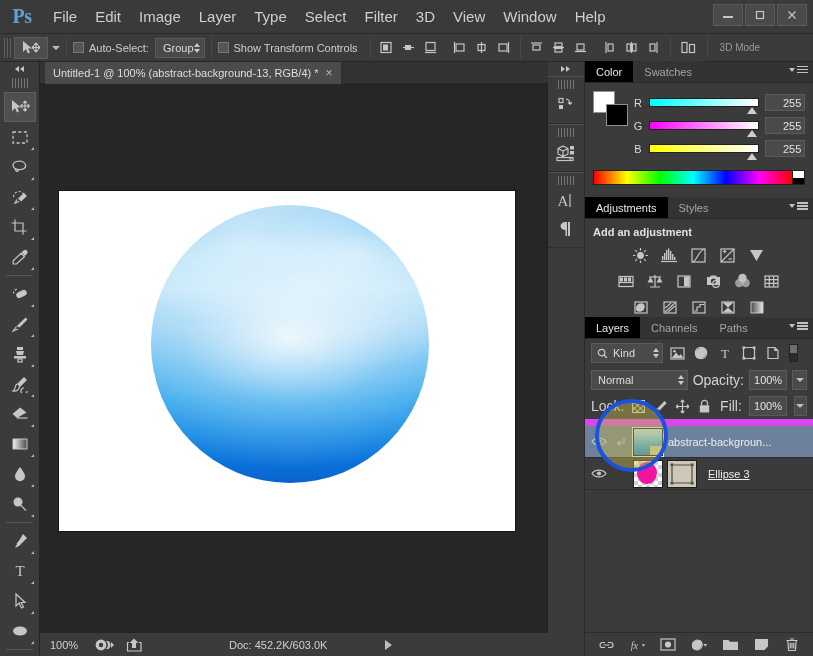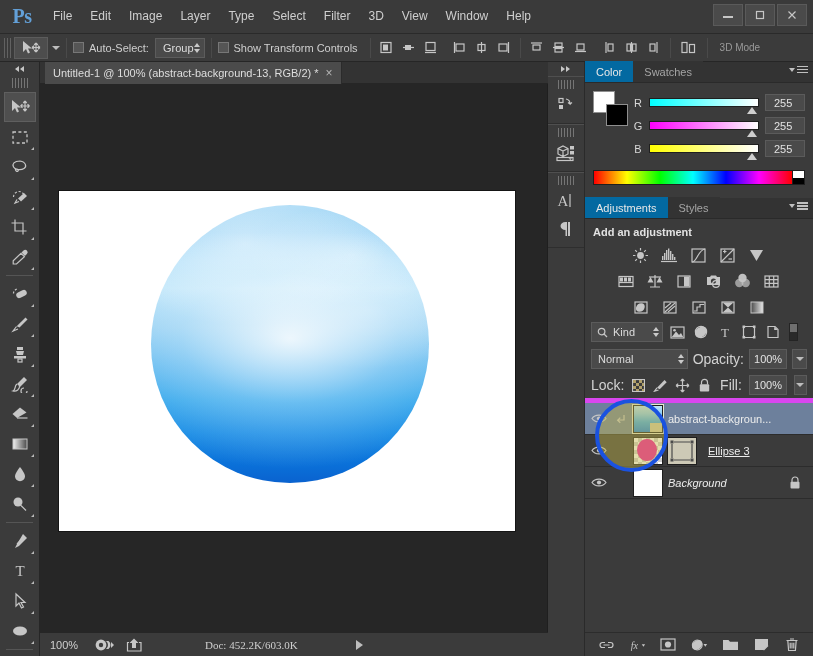--- a/index.html
+++ b/index.html
@@ -20,21 +20,21 @@
     background: #3a3a3a;
     border-bottom: 1px solid #2a2a2a;
     display: flex; align-items: center;
   }
   .ps-logo {
     width: 44px; height: 33px; display: flex; align-items: center; justify-content: center;
     font-weight: bold; font-size: 20px; color: #63a0d8; letter-spacing: -0.5px;
     font-family: "Liberation Serif", serif;
   }
   .menu-item {
-    padding: 0 9px; height: 33px; line-height: 33px; font-size: 12px; color: #cfcfcf;
+    padding: 0 9px; height: 33px; line-height: 33px; font-size: 15px; color: #cfcfcf;
     cursor: default; white-space: nowrap;
   }
   .win-ctrls { position: absolute; right: 6px; top: 4px; display: flex; gap: 2px; }
   .win-btn {
     width: 30px; height: 22px; background: #4a4a4a; border: 1px solid #5a5a5a;
     display: flex; align-items: center; justify-content: center; color: #e0e0e0;
   }
   .win-btn svg { display: block; }
 
   
@@ -115,21 +115,21 @@
       linear-gradient(to bottom,
         #9ed5f5 0%, #8ccdf4 10%, #a9dcf8 20%, #b9e3f9 30%,
         #8fcdf2 44%, #53b3ee 58%, #25a0ea 70%, #1188e4 82%, #0a6fd8 94%, #0a62cf 100%);
   }
   .statusbar {
     position:absolute; left:40px; top:632px; width:508px; height:24px;
     background:#3b3b3b; border-top:1px solid #262626; display:flex; align-items:center;
     font-size:11px; color:#cfcfcf; padding-left:10px; gap:10px;
   }
   .sb-zoom { min-width:34px; }
-  .sb-doc { margin-left:52px;font-family:Liberation Serif, serif; }
+  .sb-doc { margin-left:76px; }
   .sb-play { margin-left:48px; width:0;height:0;border-top:5px solid transparent;border-bottom:5px solid transparent;border-left:7px solid #bdbdbd; }
 
   
   .minidock {
     position:absolute; left:548px; top:62px; width:37px; height:594px;
     background:#3b3b3b; border-right:1px solid #2a2a2a;
   }
   .md-top { height:14px; display:flex;align-items:center;justify-content:center;background:#3b3b3b;}
   .md-group { border-top:1px solid #4f4f4f; border-bottom:1px solid #2e2e2e; padding-bottom:4px; }
   .md-grip { height:9px; margin:3px auto 2px; width:16px;
@@ -139,39 +139,39 @@
   
   .rpanel { position:absolute; left:585px; width:228px; background:#3b3b3b; }
   .ptabs {
     height:21px; background:#333333; display:flex; align-items:flex-end;
     border-bottom:1px solid #2a2a2a; position:relative;
   }
   .ptab {
     height:21px; padding:0 11px; display:flex; align-items:center; font-size:11px;
     color:#a5a5a5; background:#333333;
   }
-  .ptab.on { background:#0369a1; color:#e8e8e8; }
+  .ptab.on { background:#000000; color:#e8e8e8; }
   .pmenu { position:absolute; right:5px; top:4px; display:flex; align-items:center; gap:2px; }
   .pmenu .tri { width:0;height:0;border-left:3.5px solid transparent;border-right:3.5px solid transparent;border-top:4px solid #c0c0c0; }
   .pmenu .bars { width:11px; height:8px;
     background: repeating-linear-gradient(to bottom,#c0c0c0 0 1.5px, transparent 1.5px 3px); }
 
   
   .colorbody { padding:8px 8px 6px 8px; position:relative; }
   .cp-sw { position:relative; width:34px;height:34px; }
   .cp-fg { position:absolute;left:0;top:0;width:22px;height:22px;background:#fff;border:1px solid #8f8f8f; }
   .cp-bg { position:absolute;left:13px;top:13px;width:22px;height:22px;background:#000;border:1px solid #8f8f8f; }
   .slrow { display:flex; align-items:center; height:23px; gap:6px; }
   .slrow .ch { width:10px; font-size:11px; color:#d8d8d8; text-align:center; }
   .track { position:relative; width:110px; height:9px; border:1px solid #1f1f1f; }
   .thumb { position:absolute; right:1px; top:8px; width:0;height:0;
     border-left:5px solid transparent;border-right:5px solid transparent;border-bottom:7px solid #cfcfcf; }
   .numbox {
     width:40px;height:17px;background:#4a4a4a;border:1px solid #5b5b5b;color:#e2e2e2;
-    font-size:11px; display:flex;align-items:center;padding-left:8px;
+    font-size:11px; display:flex;align-items:center;padding-left:17px;
   }
   .spectrum { height:15px; border:1px solid #1f1f1f; margin-top:5px;
     background: linear-gradient(to right,#ff0000,#ffff00,#00ff00,#00ffff,#0000ff,#ff00ff,#ff0000); }
   .spec-end { width:12px; }
 
   
   .adjbody { padding:7px 9px 9px 8px; }
   .adj-title { font-size:11px; font-weight:bold; color:#e2e2e2; margin-bottom:7px; }
   .adj-row { display:flex; justify-content:center; gap:7px; margin-bottom:6px; }
   .adj-ic { width:22px;height:20px; display:flex;align-items:center;justify-content:center; }
@@ -192,21 +192,21 @@
   }
   .lbl { font-size:14px;color:#d2d2d2; }
   .valbox {
     height:20px;background:#4a4a4a;border:1px solid #5b5b5b; font-size:11px;color:#e2e2e2;
     display:flex;align-items:center; padding:0 4px; width:38px;
   }
   .vdrop { width:17px;height:20px;background:#4a4a4a;border:1px solid #5b5b5b;
     display:flex;align-items:center;justify-content:center; }
   .lrow3 { display:flex; align-items:center; padding:3px 6px; gap:7px; }
 
-  .layerlist { border-top:5px solid #d946ef; }
+  .layerlist { border-top:7px solid #d946ef; }
   .layer {
     height:32px; display:flex; align-items:center; border-bottom:1px solid #2c2c2c;
     padding-left:4px; gap:5px;
   }
   .layer.sel { background:#6d809c; }
   .eye { width:20px; height:20px; display:flex;align-items:center;justify-content:center; }
   .thumb-box { width:30px;height:28px;border:1px solid #1e1e1e; position:relative; overflow:hidden;
     background-color:#fff;
     background-image:
       linear-gradient(45deg,#cfcfcf 25%,transparent 25%,transparent 75%,#cfcfcf 75%),
@@ -532,21 +532,21 @@
     <div class="tb-sep"></div>
     <div class="tool">
       
       
     </div>
 
   </div>
 
   <div class="tabstrip">
     <div class="doctab">
-      <span>Untitled-1 @ 100% (abstract-background-13, RGB/2) *</span>
+      <span>Untitled-1 @ 100% (abstract-background-13, RGB/4) *</span>
       <span class="tab-close">×</span>
     </div>
   </div>
 
   <div class="canvasarea">
     <div class="artboard">
       <div class="sphere"></div>
     </div>
   </div>
 
@@ -804,20 +804,35 @@
                 </linearGradient>
               </defs>
               <rect x="2" y="2" width="12" height="11" fill="url(#gm)" stroke="#c6c6c6" stroke-width="1"></rect>
             </svg>
         </div>
       </div>
     </div>
   </div>
 
   <div class="rpanel" style="top:318px;height:338px;">
+    <div class="ptabs">
+      <div class="ptab on">
+          <span>Layers</span>
+        </div>
+      <div class="ptab">
+          <span>Channels</span>
+        </div>
+      <div class="ptab">
+          <span>Paths</span>
+        </div>
+      <div class="pmenu">
+          <span class="tri"></span>
+          <span class="bars"></span>
+        </div>
+    </div>
 
     <div class="lrow1">
       <div class="kindbox">
         <svg width="11" height="11" viewBox="0 0 11 11">
             <circle class="ic" cx="4.6" cy="4.6" r="3.3"></circle>
             <path class="ic" stroke-width="1.5" d="M7 7 L10 10"></path>
           </svg>
         <span style="flex:1">Kind</span>
         <span class="spin">
             <i class="u"></i>
@@ -957,38 +972,20 @@
                 <rect x="2.5" y="2.5" width="3" height="3"></rect>
                 <rect x="22.5" y="2.5" width="3" height="3"></rect>
                 <rect x="2.5" y="20.5" width="3" height="3"></rect>
                 <rect x="22.5" y="20.5" width="3" height="3"></rect>
               </g>
           </svg>
         </div>
         <span class="lname under" style="margin-left:6px;">Ellipse 3</span>
       </div>
 
-      <div class="layer">
-        <span class="eye">
-          <svg width="16" height="11" viewBox="0 0 16 11">
-              <path class="ic" d="M1 5.5 C4 1 12 1 15 5.5 C12 10 4 10 1 5.5 Z"></path>
-              <circle class="icf" cx="8" cy="5.5" r="2.1"></circle>
-            </svg>
-        </span>
-        <span class="link-ic"></span>
-        <div class="thumb-box" style="background:#ffffff;background-image:none;"></div>
-        <span class="lname ital">Background</span>
-        <span style="flex:1"></span>
-        <span style="margin-right:12px;">
-          <svg width="12" height="14" viewBox="0 0 12 14">
-              <path class="ic" stroke-width="1.3" d="M3 6 V4 a3 3 0 0 1 6 0 V6"></path>
-              <rect class="icf" x="1.5" y="5.8" width="9" height="6.8" rx="1"></rect>
-            </svg>
-        </span>
-      </div>
     </div>
 
     <div class="layerfoot">
       <span class="lf-ic">
         <svg width="17" height="12" viewBox="0 0 17 12">
             <path class="ic" stroke-width="1.3" d="M7 3.5 H4.5 a2.5 2.5 0 0 0 0 5 H7 M10 3.5 H12.5 a2.5 2.5 0 0 1 0 5 H10 M5.5 6 H11.5"></path>
           </svg>
       </span>
       <span class="lf-ic">
         <svg width="20" height="14" viewBox="0 0 20 14">

